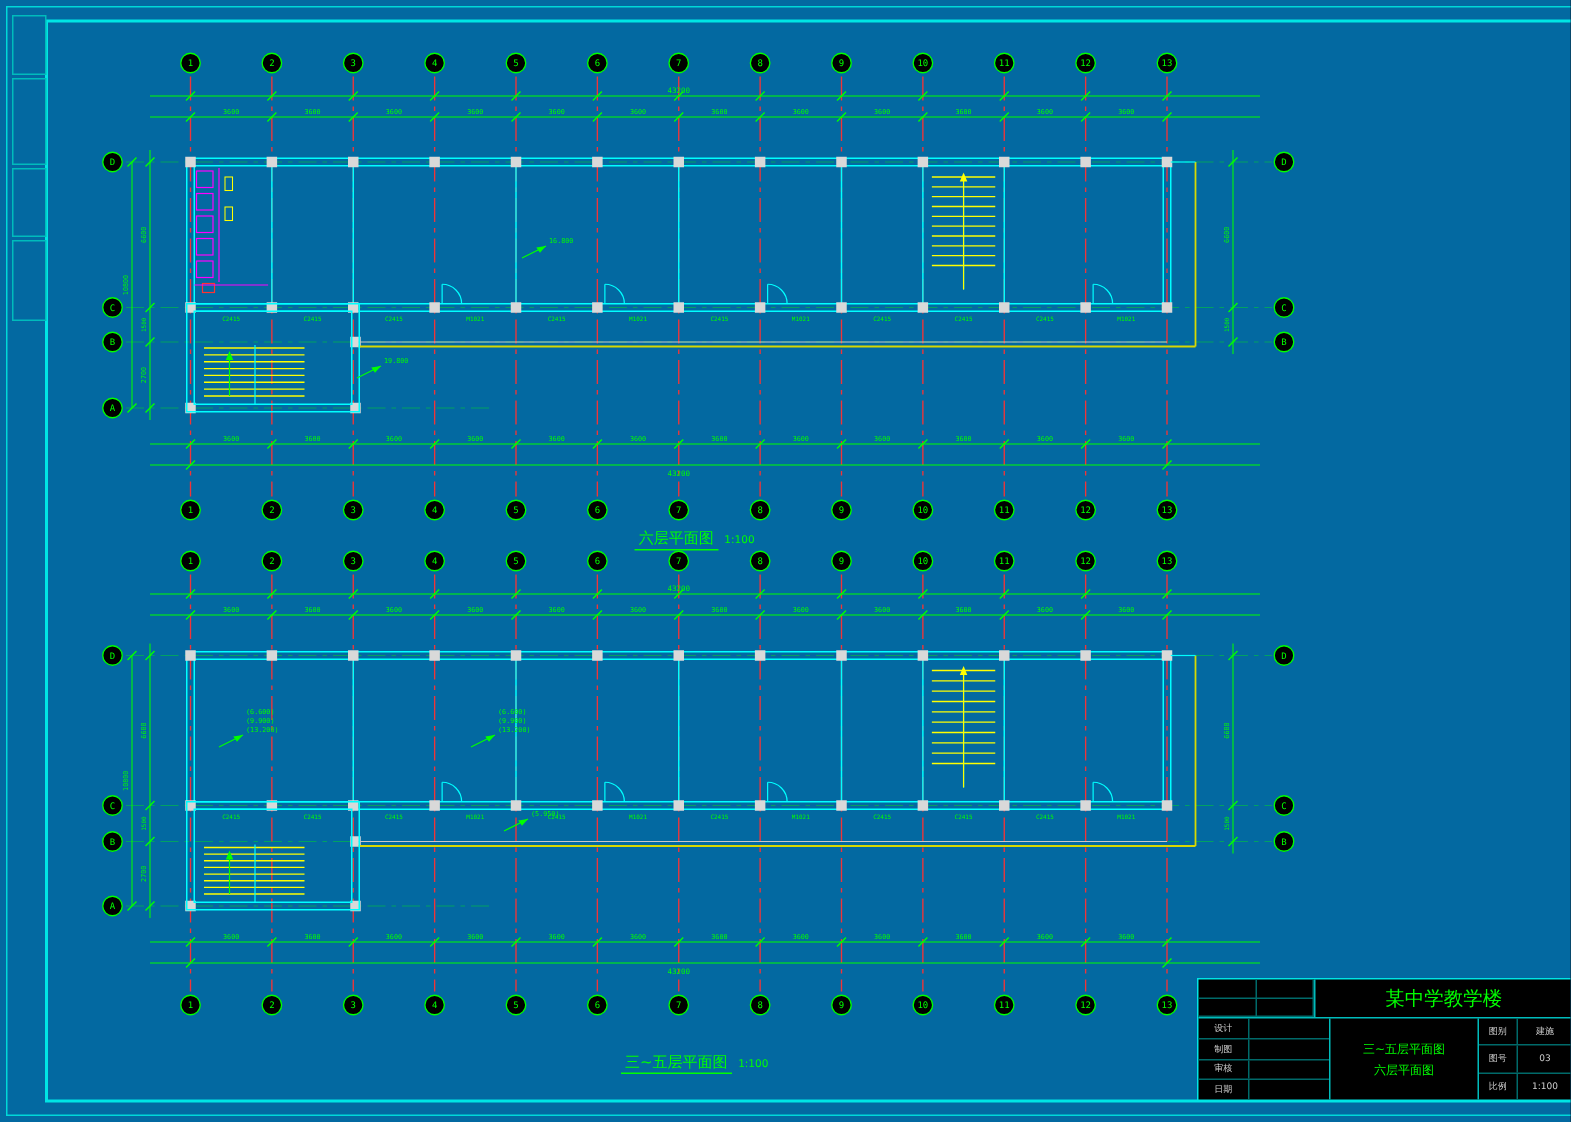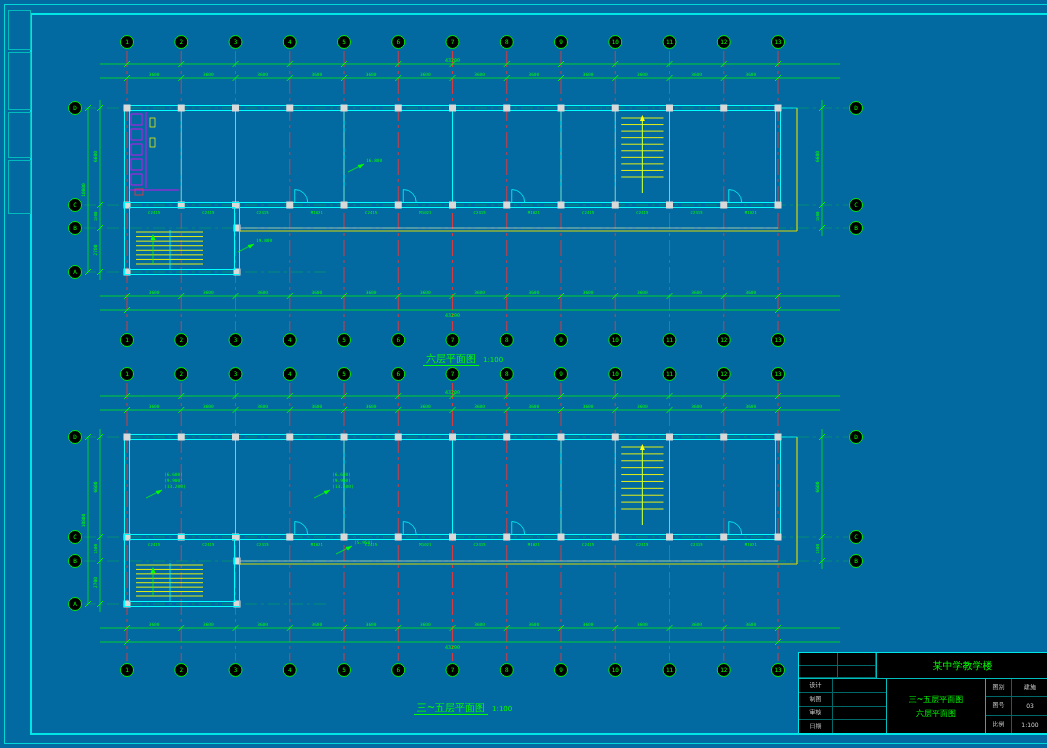--- a/index.html
+++ b/index.html
@@ -11,21 +11,21 @@
   svg{position:absolute;left:0;top:0;}
   .cap{position:absolute;left:343px;width:240px;text-align:center;color:#00ff00;white-space:nowrap;}
   .cap .t{font-size:10px;border-bottom:1px solid #00ff00;padding:0 3px 1px;}
   .cap .s{font-size:7px;margin-left:4px;}
   .tb{position:absolute;right:14px;bottom:14px;width:251px;height:82px;border:1.5px solid #00e5e5;
       display:flex;flex-direction:column;color:#cfcfcf;font-size:6px;box-sizing:border-box;background:#000;}
   .tb *{box-sizing:border-box;}
   .tb-top{height:26px;display:flex;border-bottom:1px solid #00bcbc;}
   .tb-sign{width:78px;border-right:1px solid #00bcbc;display:grid;grid-template-columns:1fr 1fr;grid-template-rows:1fr 1fr;}
   .tb-sign div{border-right:1px solid #006a6a;border-bottom:1px solid #006a6a;}
-  .tb-proj{flex:1;display:flex;align-items:center;justify-content:center;color:#00ff00;font-size:10px;}
+  .tb-proj{flex:1;display:flex;align-items:center;justify-content:center;color:#00ff00;font-size:13px;}
   .tb-main{flex:1;display:flex;}
   .tb-left{width:88px;display:flex;flex-direction:column;border-right:1px solid #00bcbc;}
   .tb-row{flex:1;display:flex;border-bottom:1px solid #006a6a;}
   .tb-row:last-child{border-bottom:none;}
   .tb-row .lab{width:34px;border-right:1px solid #006a6a;display:flex;align-items:center;justify-content:center;}
   .tb-row .val{flex:1;display:flex;align-items:center;justify-content:center;}
   .tb-mid{flex:1;border-right:1px solid #00bcbc;display:flex;flex-direction:column;align-items:center;justify-content:center;
           color:#00ff00;font-size:8px;gap:3px;}
   .tb-right{width:62px;display:flex;flex-direction:column;}
   .tb-right .tb-row .lab{width:26px;}

